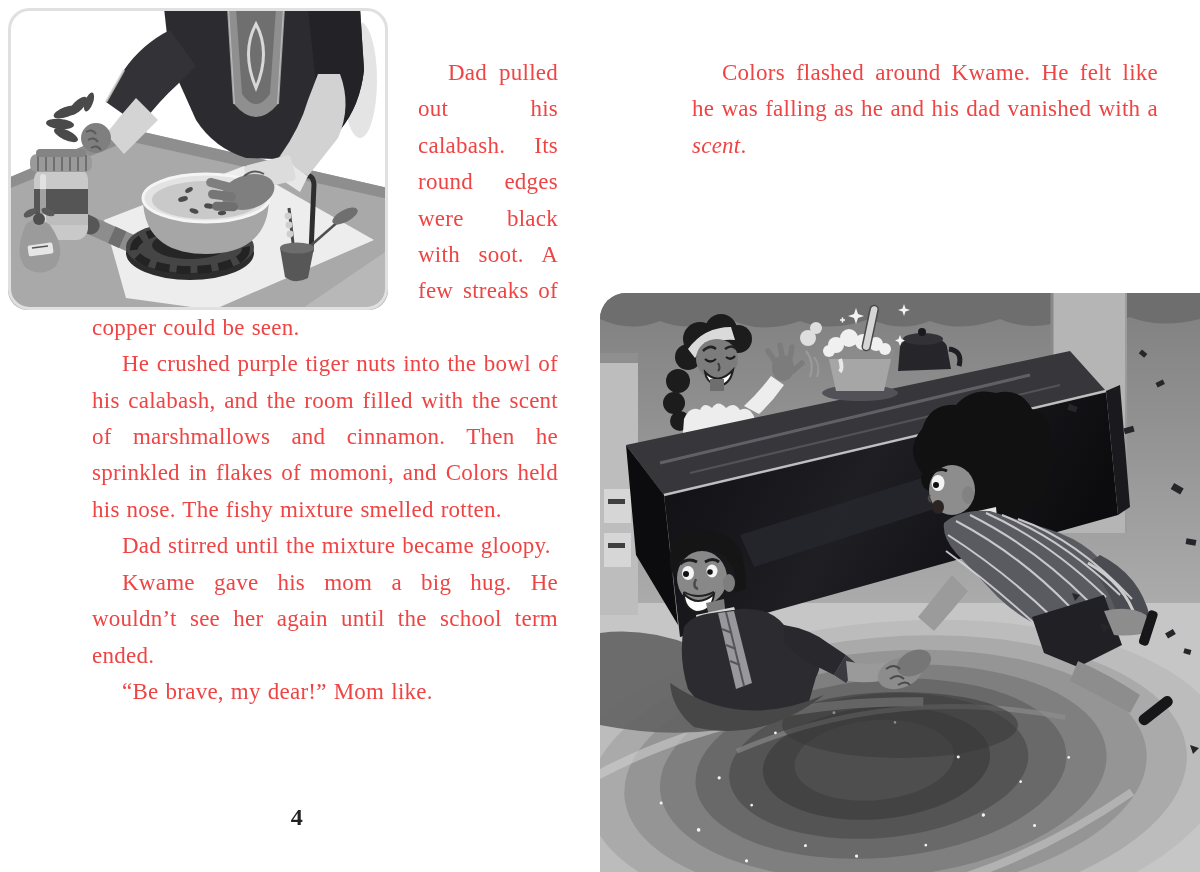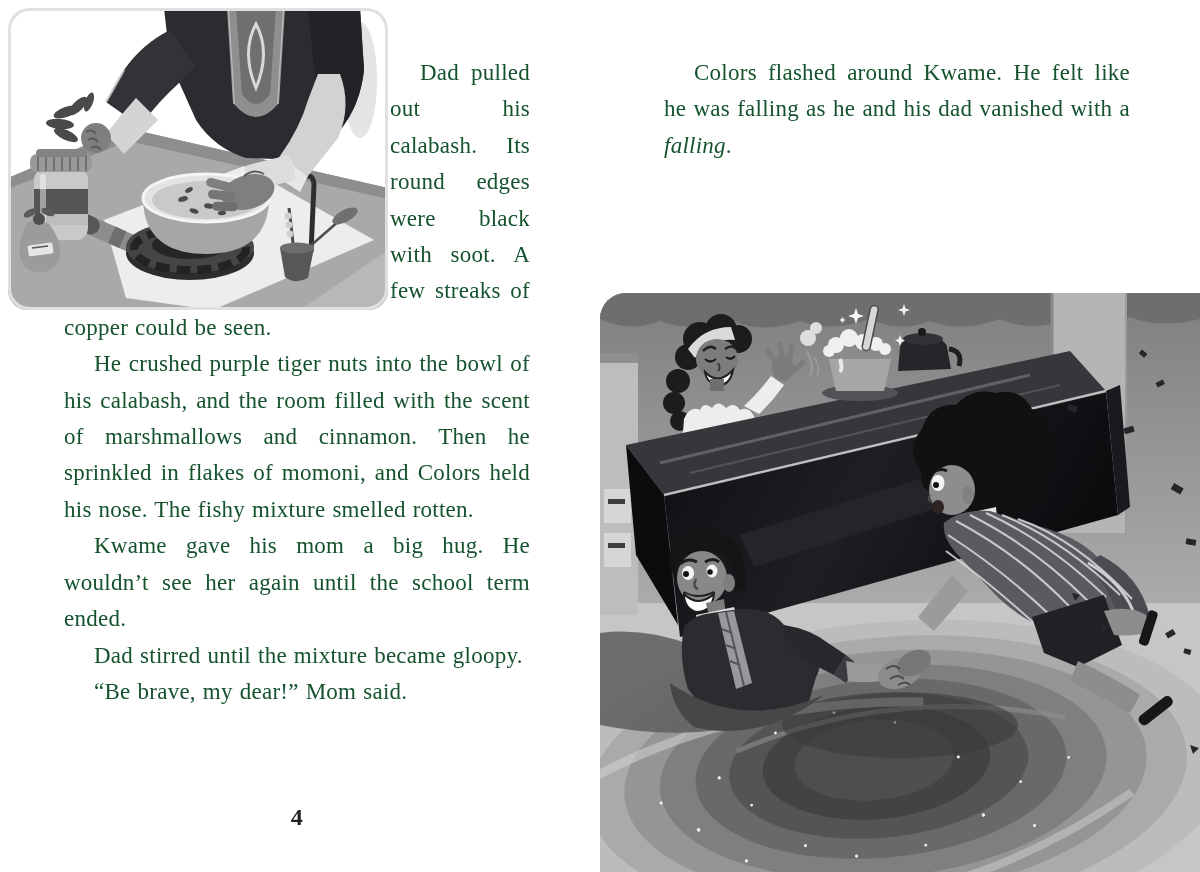--- a/index.html
+++ b/index.html
@@ -2,22 +2,22 @@
 <html><head>
 <meta charset="utf-8">
 <style>
   html,body{margin:0;padding:0;}
   body{
     width:1200px;height:872px;background:#ffffff;overflow:hidden;
     font-family:"Liberation Serif", serif;
   }
   .spread{position:relative;width:1200px;height:872px;background:#ffffff;}
   .text-block{
-    position:absolute;text-align:justify;color:#14532d;
-    font-size:23px;line-height:36.4px;letter-spacing:.25px;word-spacing:1px;
+    position:absolute;text-align:justify;color:#ef4444;
+    font-size:23px;line-height:36.4px;letter-spacing:.25px;word-spacing:1px;margin-left:28px;
   }
   #left-text{left:64px;top:55px;width:466px;}
   #right-text{left:664px;top:55px;width:466px;}
   .wrap-spacer{float:left;width:326px;height:252px;}
   p.para{margin:0;padding:0;}
   p.indent{text-indent:30px;}
   .page-number{
     position:absolute;left:64px;top:804px;width:466px;text-align:center;
     font-size:24px;font-weight:bold;color:#222222;letter-spacing:.5px;
   }
@@ -157,32 +157,32 @@
           </g>
         </g>
         <rect x="1.5" y="1.5" width="377" height="299" rx="20" fill="none" stroke="#e0e0e0" stroke-width="3"></rect>
       </svg>
     </figure>
 
     <div class="text-block" id="left-text">
       <div class="wrap-spacer"></div>
     <p class="para indent"><span>Dad pulled out his calabash. Its round edges were black with soot. A few streaks of copper could be seen.</span></p>
         <p class="para indent"><span>He crushed purple tiger nuts into the bowl of his calabash, and the room filled with the scent of marshmallows and cinnamon. Then he sprinkled in flakes of momoni, and Colors held his nose. The fishy mixture smelled rotten.</span></p>
+        <p class="para indent"><span>Dad stirred until the mixture became gloopy.</span></p>
         <p class="para indent"><span>Kwame gave his mom a big hug. He wouldn’t see her again until the school term ended.</span></p>
-        <p class="para indent"><span>Dad stirred until the mixture became gloopy.</span></p>
-        <p class="para indent"><span>“Be brave, my dear!” Mom said.</span></p>
+        <p class="para indent"><span>“Be brave, my dear!” Mom like.</span></p>
       </div>
 
     <div class="page-number">4</div>
   </section>
 
   <section>
 
     <div class="text-block" id="right-text">
-        <p class="para indent"><span>Colors flashed around Kwame. He felt like he was falling as he and his dad vanished with a </span><i>falling</i><span>.</span></p>
+        <p class="para indent"><span>Colors flashed around Kwame. He felt like he was falling as he and his dad vanished with a </span><i>scent</i><span>.</span></p>
       </div>
 
     <figure class="illus illus-right" aria-label="Black-and-white illustration: Kwame and Dad hold hands as they sink into a swirling magical vortex in the kitchen floor; Mom smiles and waves goodbye from behind the dark counter, where a pot froths with sparkles and steam.">
       <svg viewBox="0 0 600 579" width="600" height="579">
         <defs>
           <linearGradient id="wall" x1="0" y1="0" x2="0" y2="1">
             <stop offset="0" stop-color="#7f7f7f"></stop>
               <stop offset="1" stop-color="#ababab"></stop>
           </linearGradient>
           <linearGradient id="counterFront" x1="0" y1="0" x2="1" y2="0.3">

